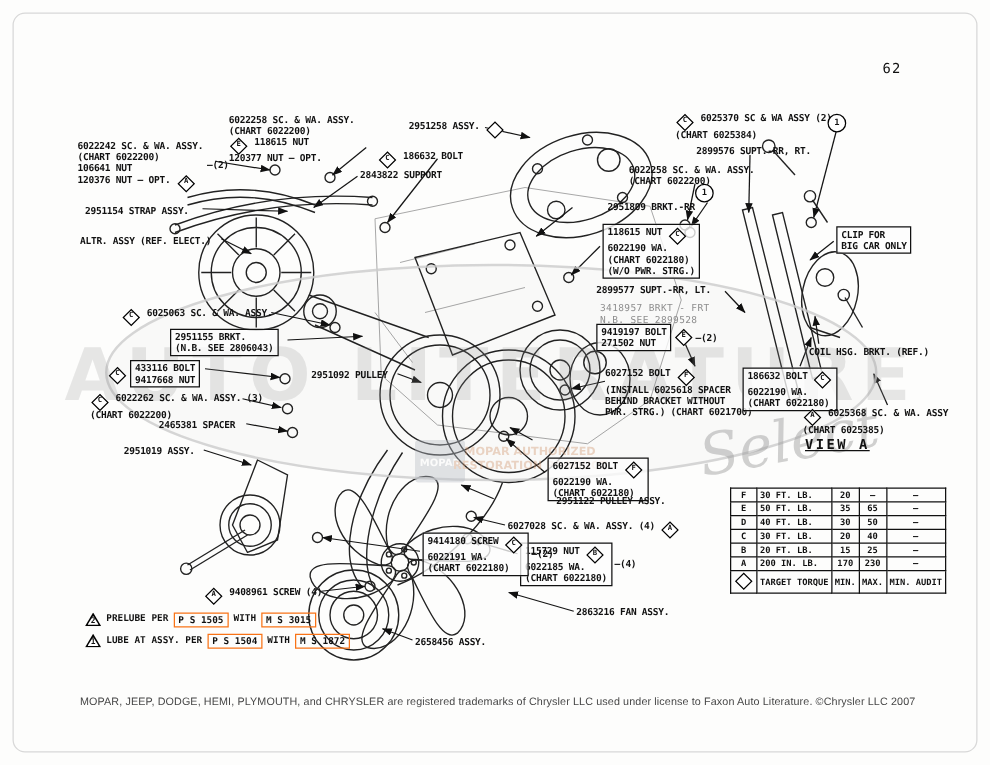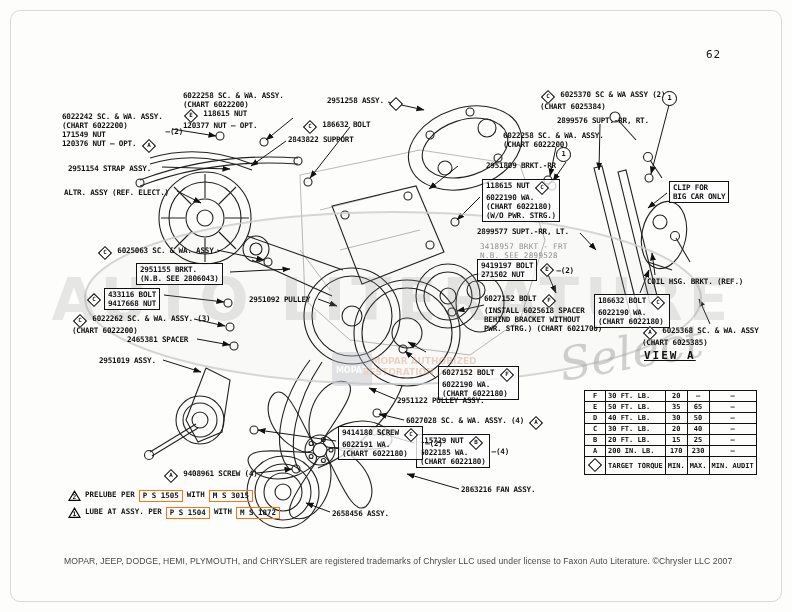--- a/index.html
+++ b/index.html
@@ -246,21 +246,21 @@
         <div>6022258 SC. &amp; WA. ASSY.</div>
         <div>(CHART 6022200)</div>
         <div><span class="dia">
             <i>E</i>
           </span> 118615 NUT</div>
         <div>120377 NUT — OPT.</div>
       </div>
       <div class="lbl" style="left: 62px; top: 112px;">
         <div>6022242 SC. &amp; WA. ASSY.</div>
         <div>(CHART 6022200)</div>
-        <div>171549 NUT</div>
+        <div>106641 NUT</div>
         <div>120376 NUT — OPT. <span class="dia">
             <i>A</i>
           </span></div>
         <span class="suffix">—(2)</span>
       </div>
       <div class="lbl" style="left: 327px; top: 96px;">
         <div>2951258 ASSY. <span class="dia">
             <i></i>
           </span></div>
       </div>
@@ -365,21 +365,21 @@
         <div>BEHIND BRACKET WITHOUT</div>
         <div>PWR. STRG.) (CHART 6021700)</div>
       </div>
       <div class="lbl boxed" style="left: 438px; top: 366px;">
         <div>6027152 BOLT <span class="dia">
             <i>F</i>
           </span></div>
         <div>6022190 WA.</div>
         <div>(CHART 6022180)</div>
       </div>
-      <div class="lbl" style="left: 397px; top: 396px;">
+      <div class="lbl" style="left: 397px; top: 396px; padding-left: 48px;">
         <div>2951122 PULLEY ASSY.</div>
       </div>
       <div class="lbl" style="left: 406px; top: 416px;">
         <div>6027028 SC. &amp; WA. ASSY. (4) <span class="dia">
             <i>A</i>
           </span></div>
       </div>
       <div class="lbl boxed" style="left: 416px; top: 434px;">
         <div>115729 NUT <span class="dia">
             <i>B</i>

